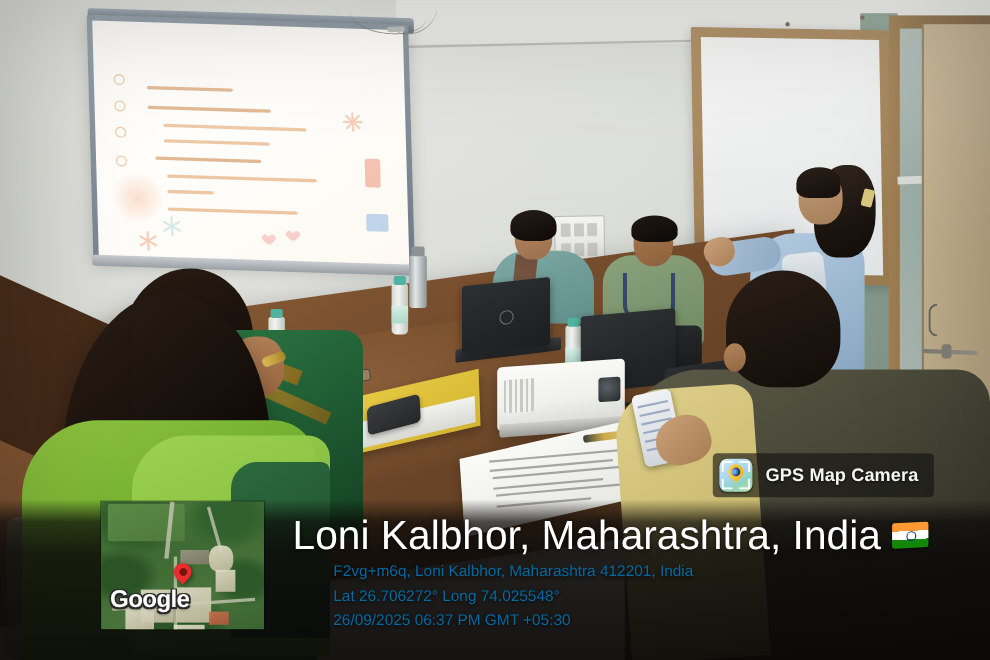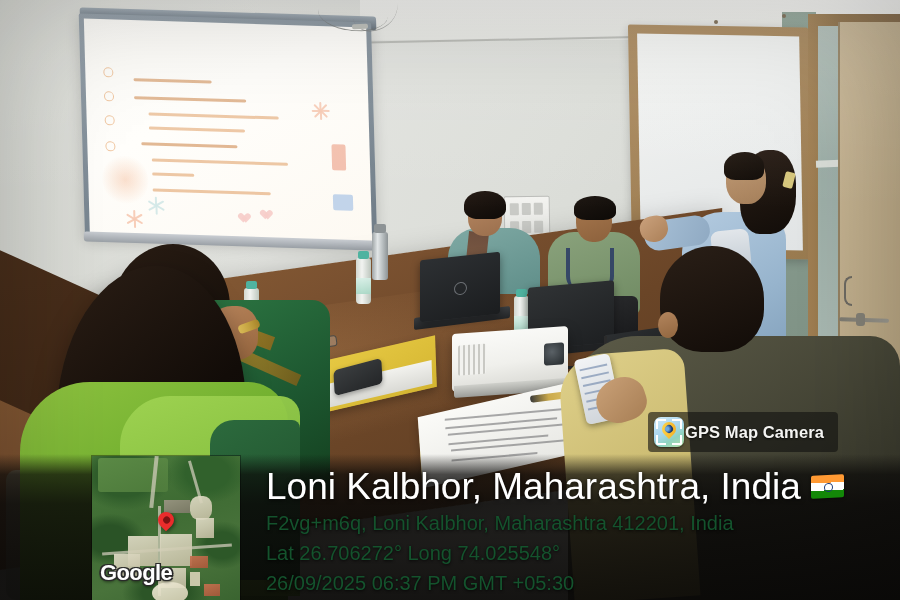--- a/index.html
+++ b/index.html
@@ -351,21 +351,21 @@
   .vignette{position:absolute;inset:0;
     box-shadow:inset 0 0 120px rgba(0,0,0,.22);pointer-events:none;}
 
   
   .gps-band{
     position:absolute;left:0;right:0;bottom:0;height:146px;
     background:linear-gradient(180deg,rgba(8,7,6,0) 0%,rgba(10,9,8,.72) 14%,rgba(10,9,8,.88) 34%,rgba(8,7,6,.93) 100%);
   }
   .gps-badge{
     position:absolute;left:648px;top:412px;
-    display:flex;align-items:center;gap:1px;
+    display:flex;align-items:center;gap:12px;
     padding:5px 14px 5px 6px;
     background:rgba(18,17,16,.62);
     border-radius:4px;
   }
   .gps-badge-icon{
     width:30px;height:30px;border-radius:7px;flex:0 0 auto;
     background:linear-gradient(150deg,#cfe9f7 0%,#a9d6ee 45%,#8fd3c0 70%,#b9e2a8 100%);
     position:relative;overflow:hidden;
     box-shadow:0 1px 2px rgba(0,0,0,.5);
   }
@@ -382,21 +382,21 @@
   .gps-pin:after{
     content:"";position:absolute;left:3px;top:3px;width:8px;height:8px;border-radius:50%;
     background:radial-gradient(circle at 35% 32%,#6fa8dd 0 22%,#1c3f7a 60%,#0d2147 100%);
   }
   .gps-badge-label{
     color:#f4f4f2;font-size:16.5px;font-weight:bold;letter-spacing:.1px;
     text-shadow:0 1px 2px rgba(0,0,0,.8);white-space:nowrap;
   }
 
   .gps-map{
-    position:absolute;left:92px;top:456px;width:148px;height:144px;
+    position:absolute;left:92px;top:456px;width:148px;height:116px;
     overflow:hidden;background:#3f5f33;
     box-shadow:0 0 0 1px rgba(0,0,0,.35);
   }
   .map-veg{position:absolute;inset:0;
     background:
       radial-gradient(ellipse 48px 34px at 22% 14%,#2f5c2a 0 60%,rgba(0,0,0,0) 100%),
       radial-gradient(ellipse 40px 30px at 78% 12%,#31612c 0 55%,rgba(0,0,0,0) 100%),
       radial-gradient(ellipse 36px 26px at 12% 58%,#2a5326 0 55%,rgba(0,0,0,0) 100%),
       radial-gradient(ellipse 30px 24px at 88% 62%,#2d5828 0 55%,rgba(0,0,0,0) 100%),
       radial-gradient(ellipse 44px 26px at 50% 95%,#2c5527 0 55%,rgba(0,0,0,0) 100%),
@@ -438,23 +438,24 @@
     background:linear-gradient(180deg,#ff9933 0 33.3%,#ffffff 33.3% 66.6%,#138808 66.6% 100%);
     position:relative;box-shadow:0 1px 3px rgba(0,0,0,.5);
     transform:skewY(-3deg);
   }
   .flag:after{
     content:"";position:absolute;left:50%;top:50%;width:7px;height:7px;
     margin:-3.5px 0 0 -3.5px;border-radius:50%;
     border:1.3px solid #1b3a7a;
   }
   .gps-line{
-    font-size:20px;line-height:1.33;color:#14532d;
+    font-size:14px;line-height:1.33;color:#0369a1;
     text-shadow:0 1px 3px rgba(0,0,0,.8);white-space:nowrap;
     margin-top:3px;
+    margin-left:37px;
   }
 </style>
 </head>
 <body>
 
 <div id="shot">
 
   <div class="photo">
 
     <div class="wall"></div>

